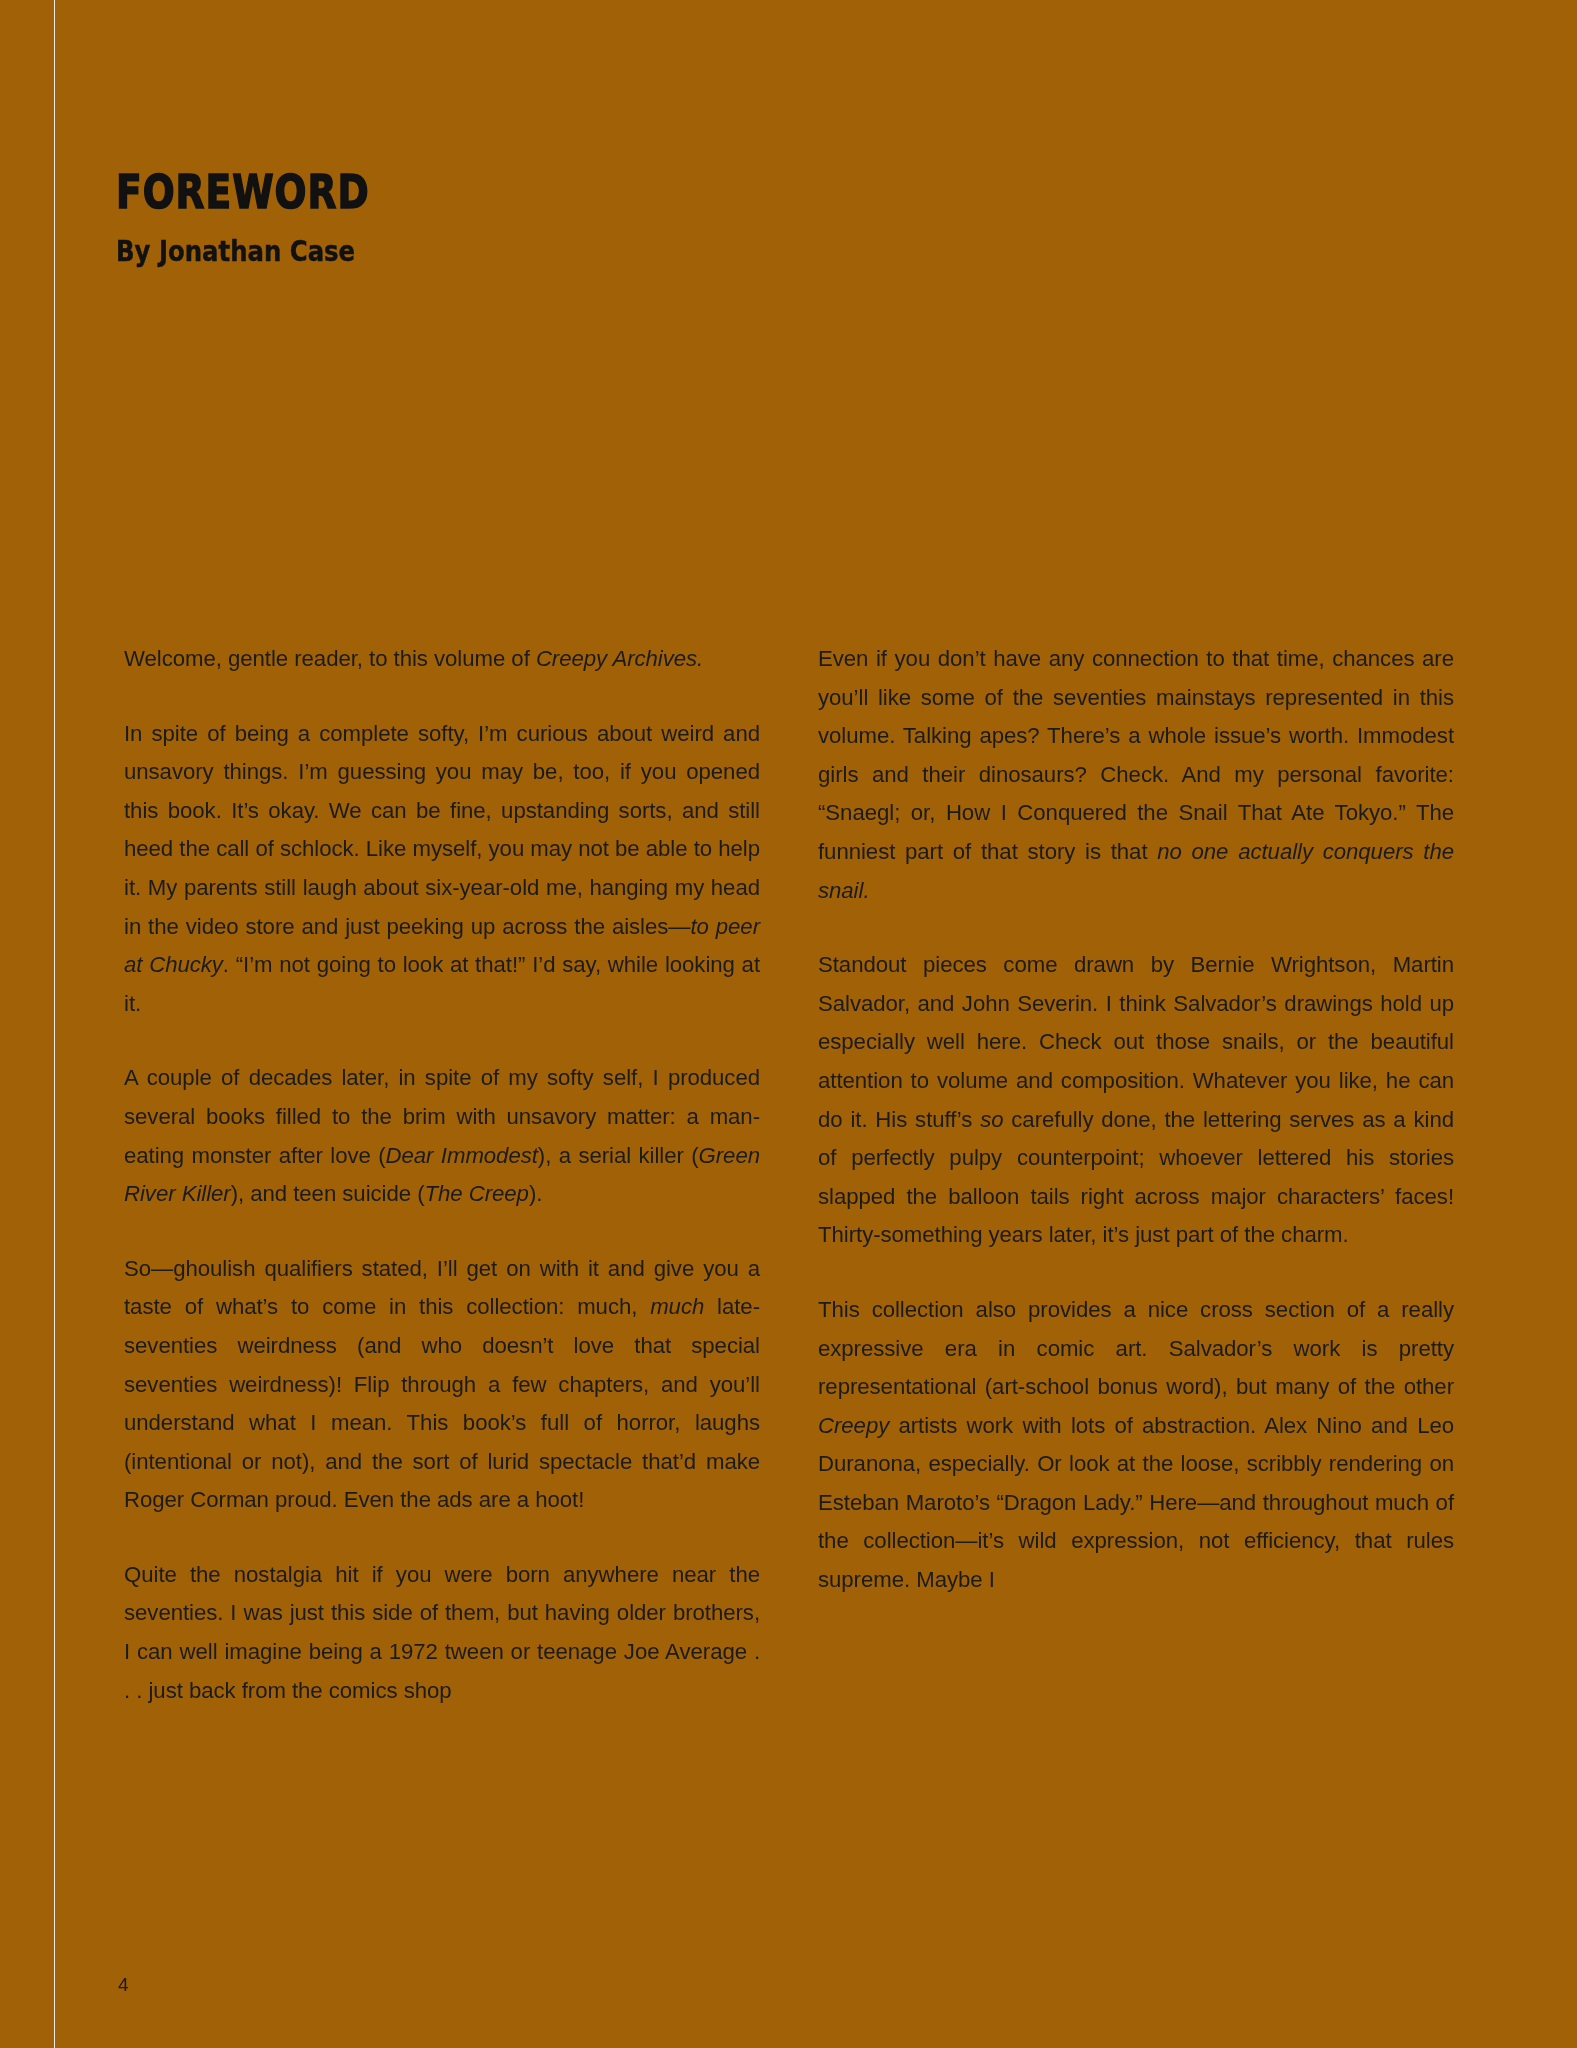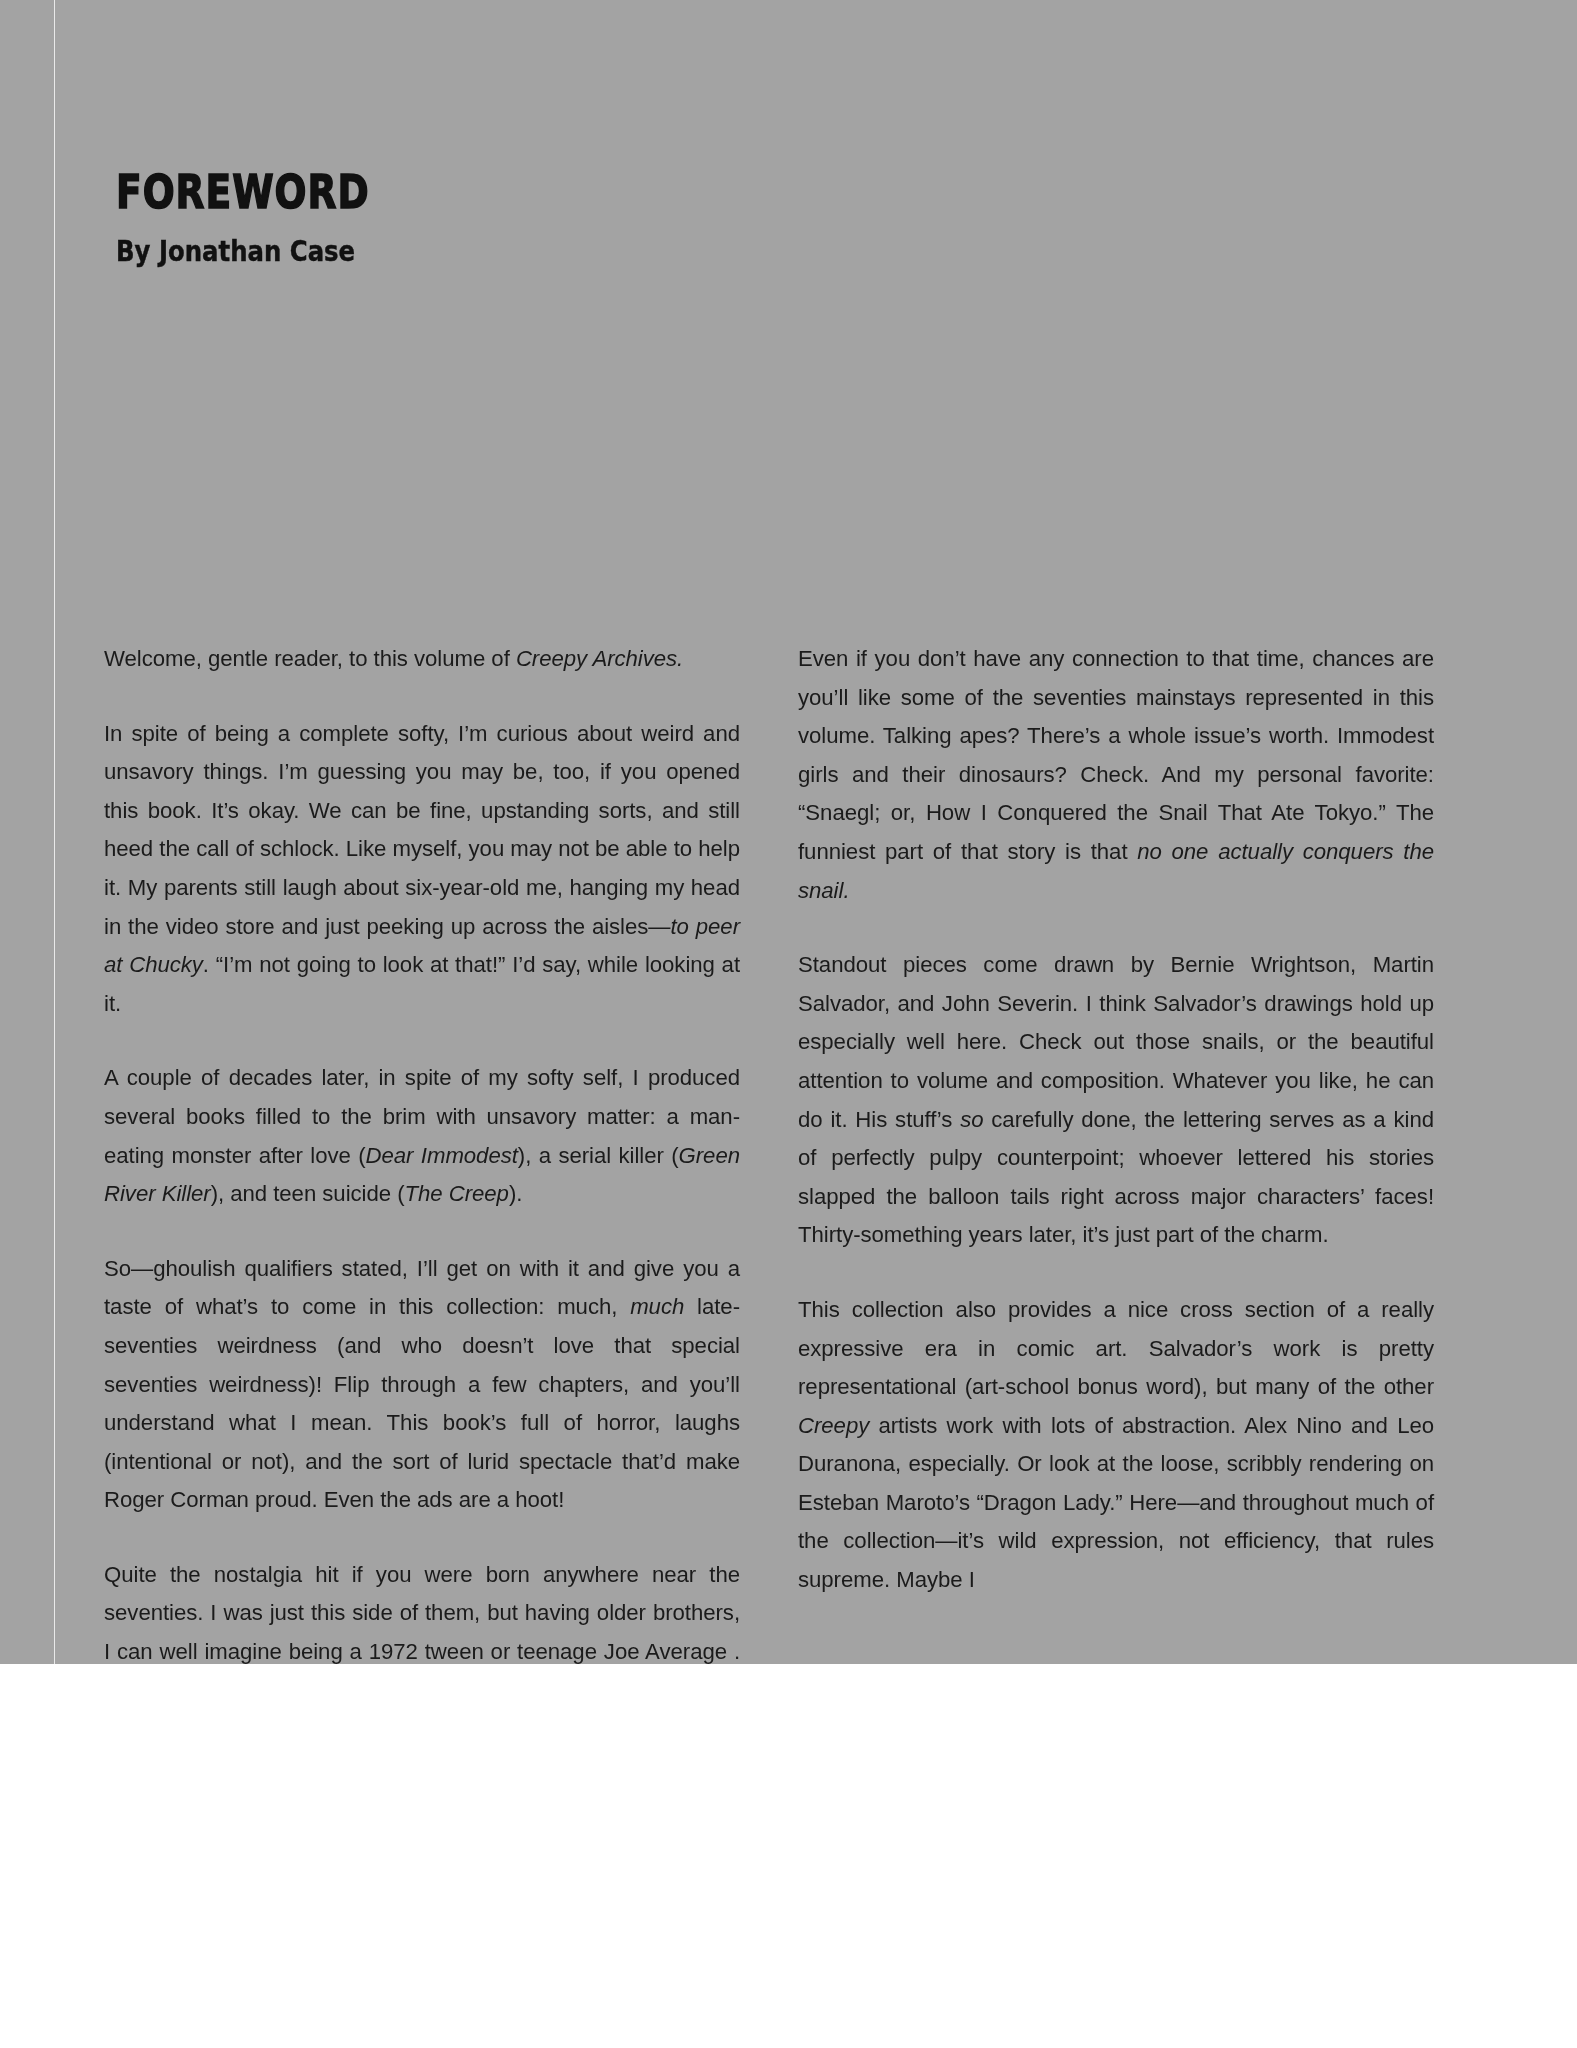--- a/index.html
+++ b/index.html
@@ -8,22 +8,22 @@
     padding: 0;
     background: #ffffff;
   }
   body {
     font-family: "Liberation Sans", sans-serif;
     color: #1a1a1a;
   }
   .page {
     position: relative;
     width: 1577px;
-    height: 1664px;
-    background: #a3a3a3;
+    height: 2048px;
+    background: #a16207;
     overflow: hidden;
     box-sizing: border-box;
   }
   
   .page-edge {
     position: absolute;
     left: 54px;
     top: 0;
     width: 1px;
     height: 2048px;
@@ -57,21 +57,21 @@
     line-height: 1;
     color: #111111;
     margin: 22px 0 0 0;
     transform: scaleX(0.84);
     transform-origin: left center;
     -webkit-text-stroke: 0.45px #111111;
   }
 
   .columns {
     position: absolute;
-    left: 104px;
+    left: 124px;
     top: 640px;
     width: 1330px;
     display: flex;
     gap: 58px;
     align-items: flex-start;
   }
   .column {
     width: 636px;
     flex: 0 0 636px;
   }

